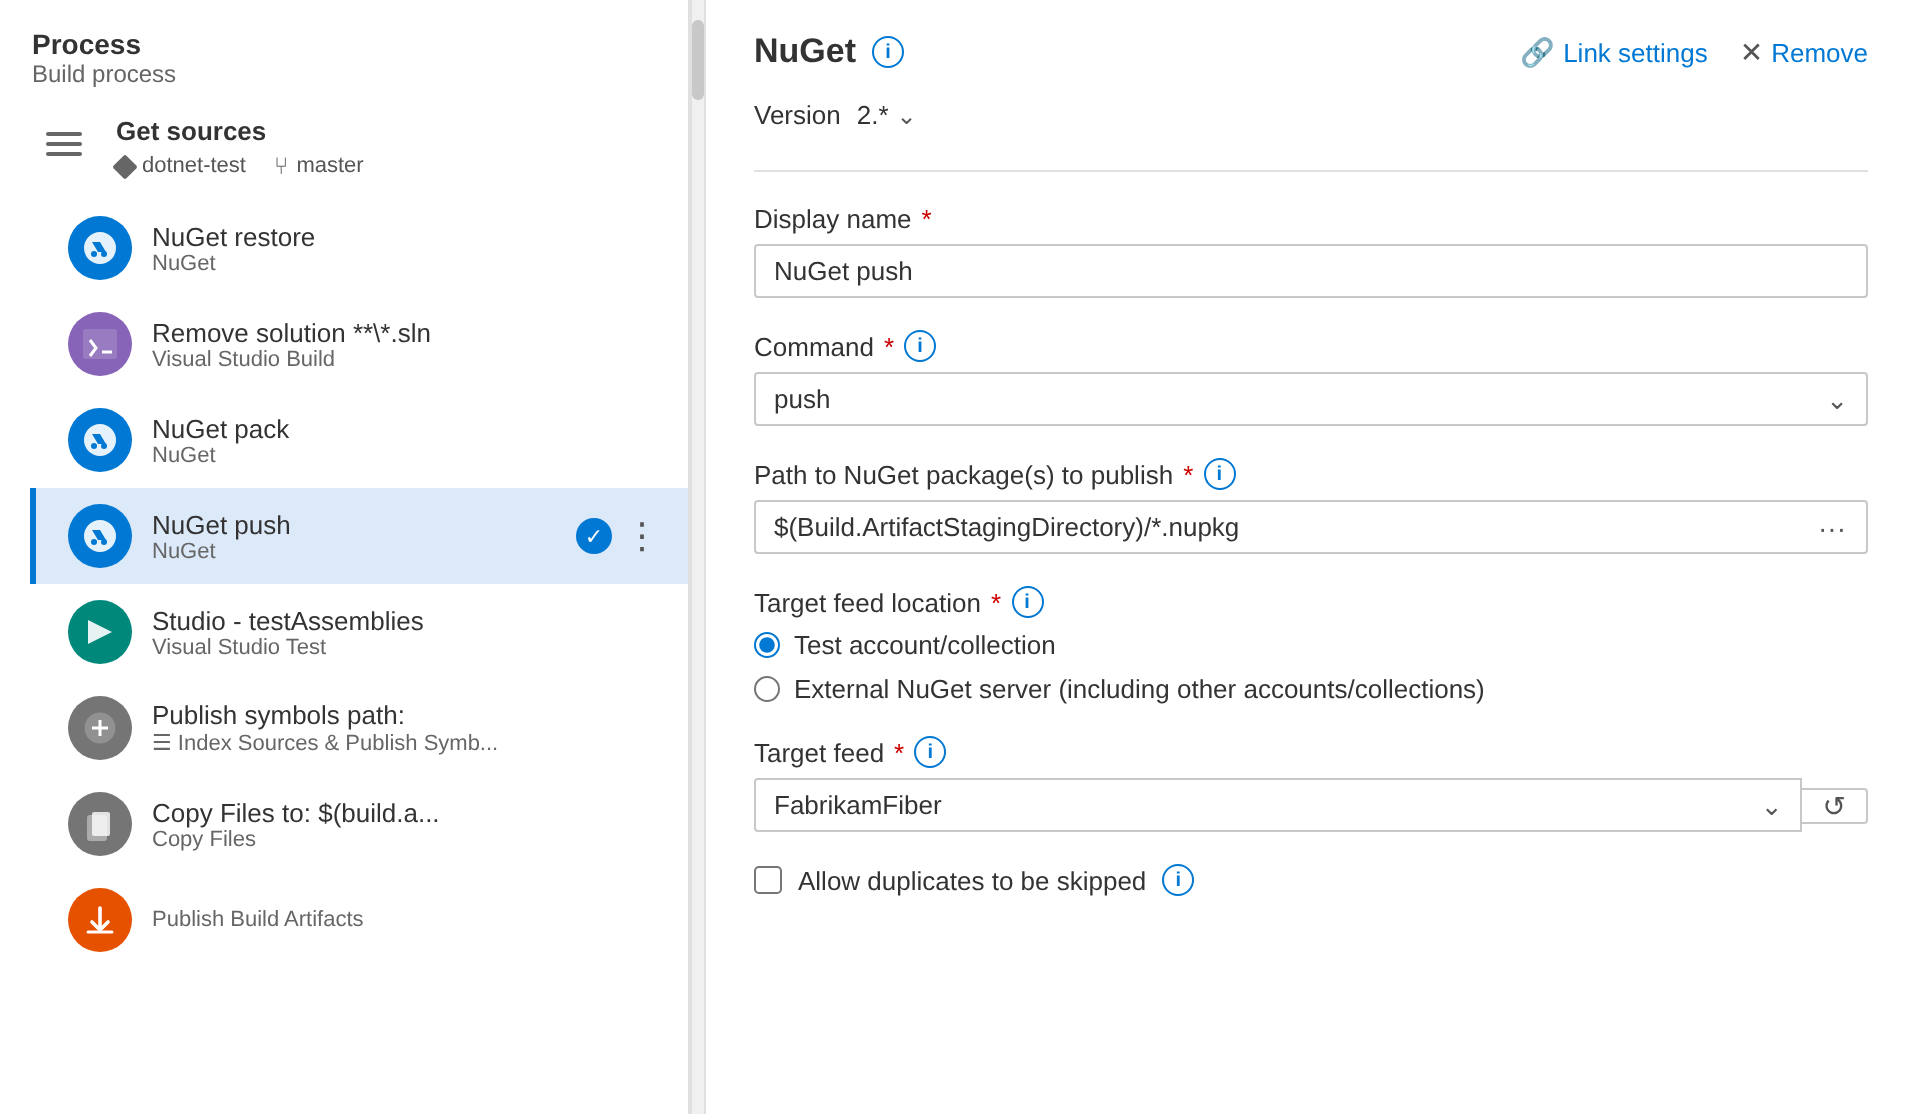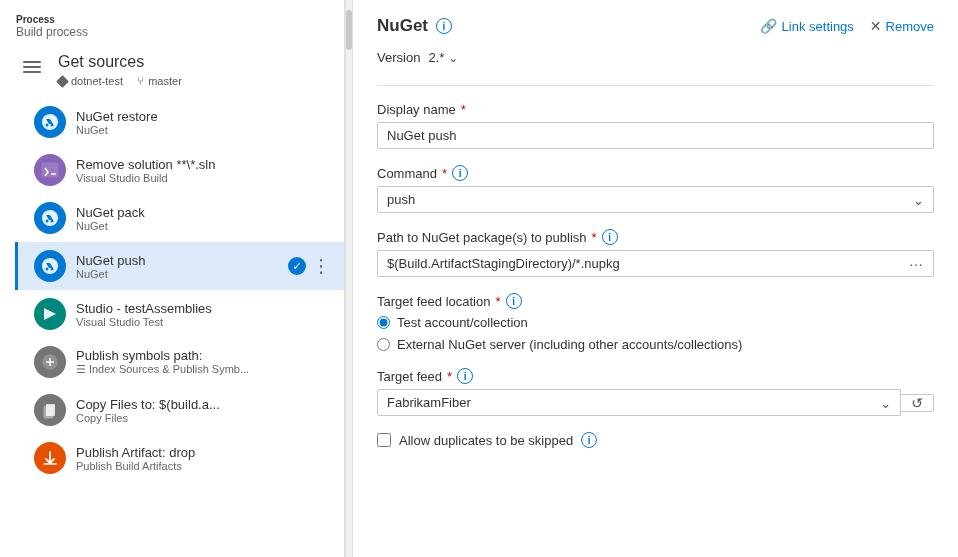--- a/index.html
+++ b/index.html
@@ -17,21 +17,21 @@
       display: flex;
       flex-direction: column;
       overflow-y: auto;
       background: #fff;
     }
 
     .panel-header {
       padding: 14px 16px 4px 16px;
     }
     .panel-title {
-      font-size: 10px;
+      font-size: 14px;
       font-weight: 600;
       color: #333;
     }
     .panel-subtitle {
       font-size: 12px;
       color: #666;
     }
 
     .task-list { list-style: none; }
 
@@ -91,21 +91,21 @@
       padding: 10px 16px;
       display: flex;
       align-items: flex-start;
     }
     .get-sources-icon {
       width: 32px; min-width: 32px; margin-right: 10px;
       display: flex; align-items: center; justify-content: center;
       padding-top: 2px;
     }
     .get-sources-info { flex: 1; }
-    .get-sources-name { font-size: 16px; font-weight: 400; }
+    .get-sources-name { font-size: 13px; font-weight: 700; }
     .get-sources-meta { display: flex; gap: 14px; margin-top: 3px; align-items: center; }
     .get-sources-meta-item { display: flex; align-items: center; gap: 4px; font-size: 11px; color: #555; }
     .scrollbar-thumb {
       width: 6px;
       height: 40px;
       background: #c8c8c8;
       border-radius: 3px;
       margin-top: 10px;
     }
 
@@ -421,21 +421,20 @@
           </div>
         </li>
         <li class="task-item">
           <div class="task-icon" style="background: rgb(230, 81, 0);">
             <svg width="18" height="18" viewBox="0 0 18 18" fill="white">
               <path d="M9 3 L9 13 M5 10 L9 14 L13 10" stroke="white" stroke-width="1.8" fill="none" stroke-linecap="round"></path>
               <line x1="3" y1="15" x2="15" y2="15" stroke="white" stroke-width="1.5" stroke-linecap="round"></line>
             </svg>
           </div>
           <div class="task-info">
-            <div class="task-name">Publish Artifact: drop</div>
             <div class="task-type">Publish Build Artifacts</div>
           </div>
         </li>
       </div>
   </ul>
 </div>
 
 <div class="panel-divider">
   <div class="scrollbar-thumb"></div>
 </div>

